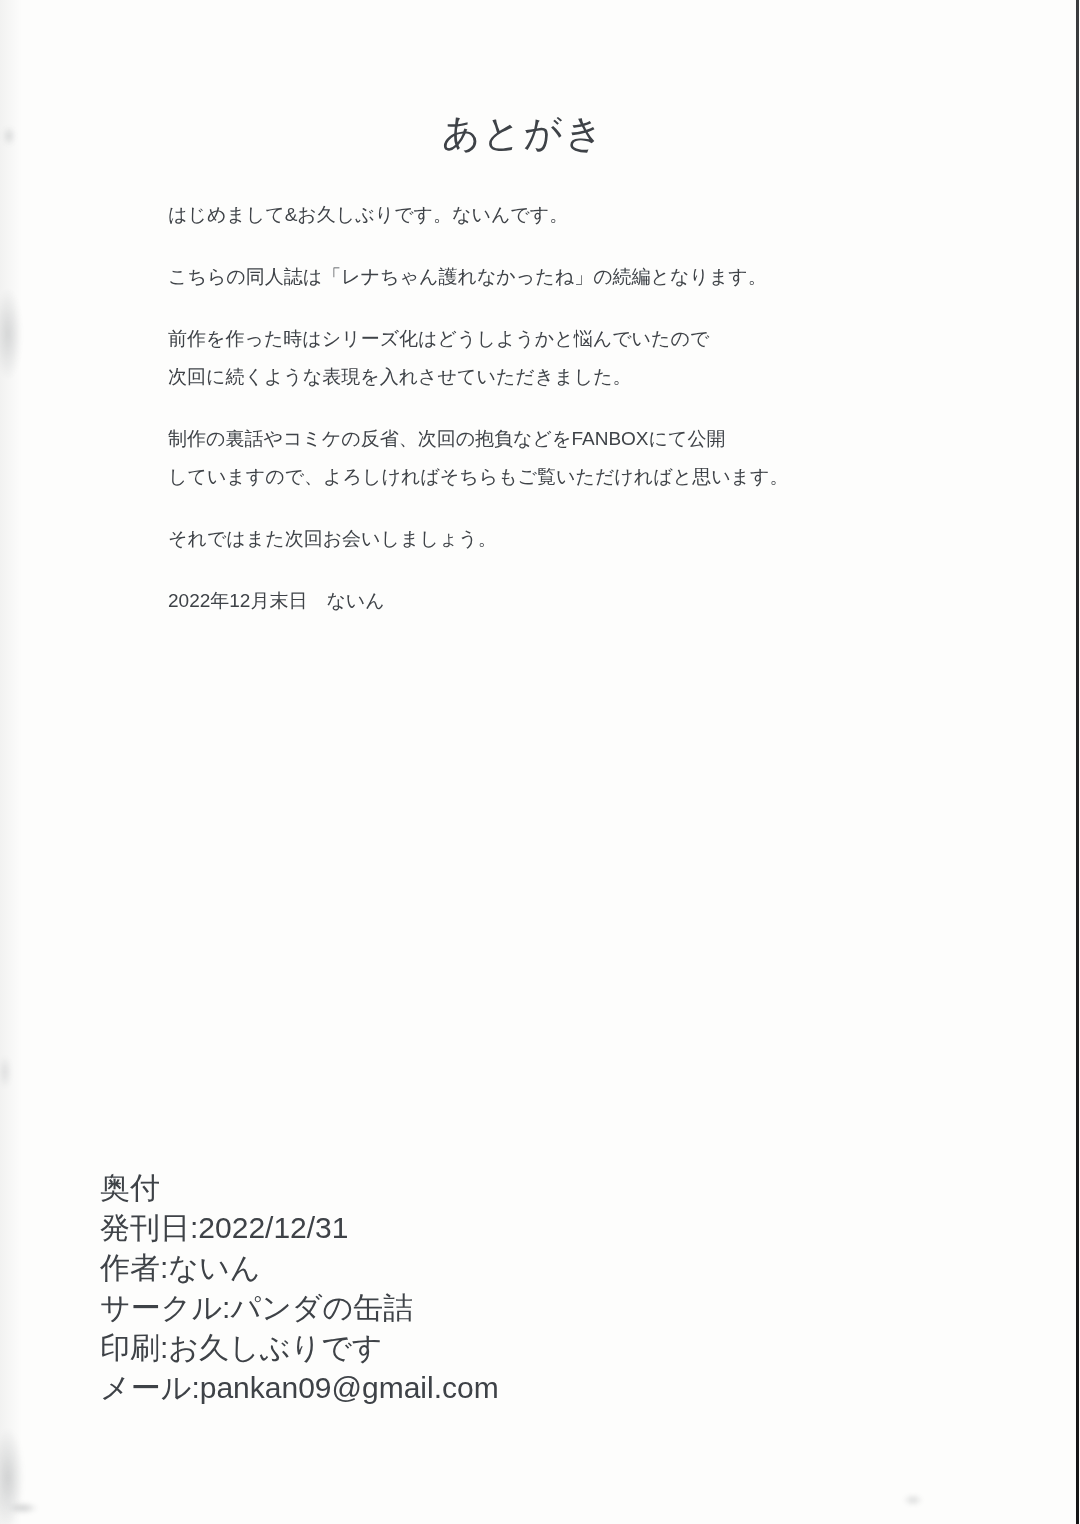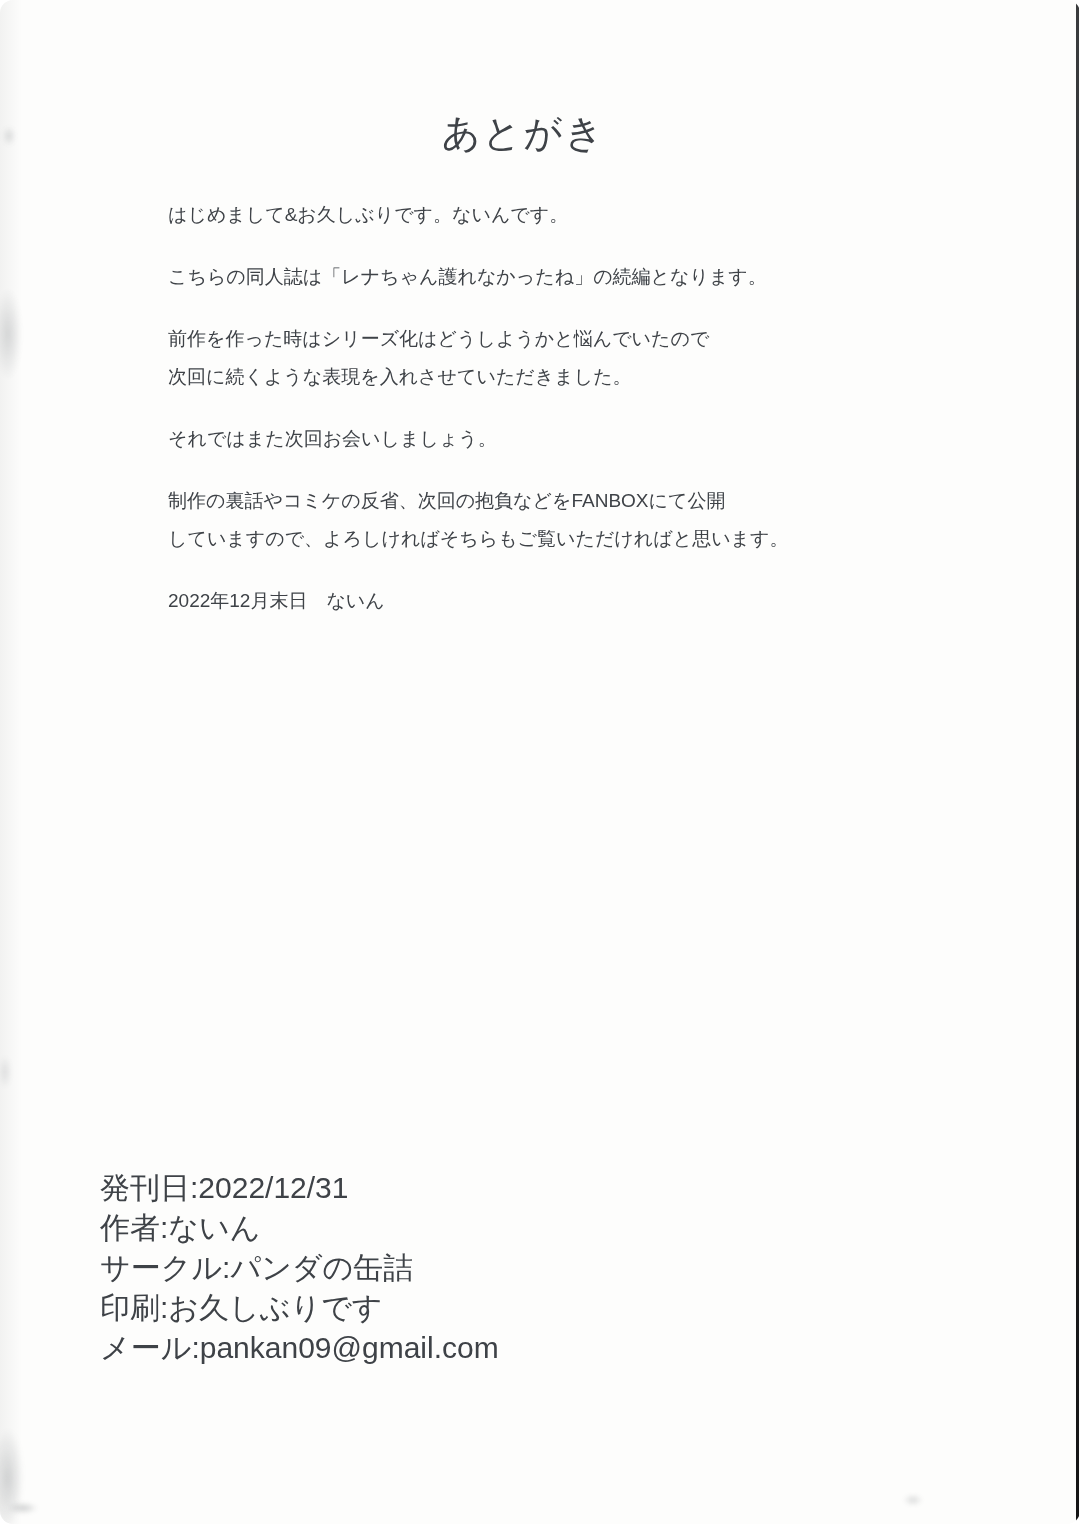--- a/index.html
+++ b/index.html
@@ -8,21 +8,20 @@
   }
   html, body { margin: 0; padding: 0; background: #ffffff; }
   .page {
     position: relative;
     width: 1080px;
     height: 1524px;
     background: var(--paper);
     overflow: hidden;
     font-family: "Liberation Sans", "DejaVu Sans", sans-serif;
     color: var(--ink);
-    border-radius: 13px;
   }
   .title {
     position: absolute;
     top: 108px;
     left: 0;
     width: 1047px;
     margin: 0;
     text-align: center;
     font-size: 38px;
     font-weight: 400;
@@ -91,35 +90,36 @@
     <p class="para">
       <span class="line">こちらの同人誌は「レナちゃん護れなかったね」の続編となります。</span>
     </p>
 
     <p class="para">
       <span class="line">前作を作った時はシリーズ化はどうしようかと悩んでいたので</span>
       <span class="line">次回に続くような表現を入れさせていただきました。</span>
     </p>
 
     <p class="para">
-      <span class="line">それではまた次回お会いしましょう。</span>
+      <span class="line">制作の裏話やコミケの反省、次回の抱負などをFANBOXにて公開</span>
+      <span class="line">していますので、よろしければそちらもご覧いただければと思います。</span>
     </p>
 
     <p class="para">
-      <span class="line">制作の裏話やコミケの反省、次回の抱負などをFANBOXにて公開</span>
-      <span class="line">していますので、よろしければそちらもご覧いただければと思います。</span>
+      <span class="line">それではまた次回お会いしましょう。</span>
     </p>
 
     <p class="para">
       <span class="line">2022年12月末日　ないん</span>
     </p>
 
   </div>
 
   <div class="colophon">
+    <span class="line">奥付</span>
     <span class="line">発刊日:2022/12/31</span>
     <span class="line">作者:ないん</span>
     <span class="line">サークル:パンダの缶詰</span>
     <span class="line">印刷:お久しぶりです</span>
     <span class="line">メール:pankan09@gmail.com</span>
   </div>
 
   <div class="scan-edge-band-left"></div>
   <div class="scan-edge-line-right"></div>
   <div class="smudge s1"></div>

